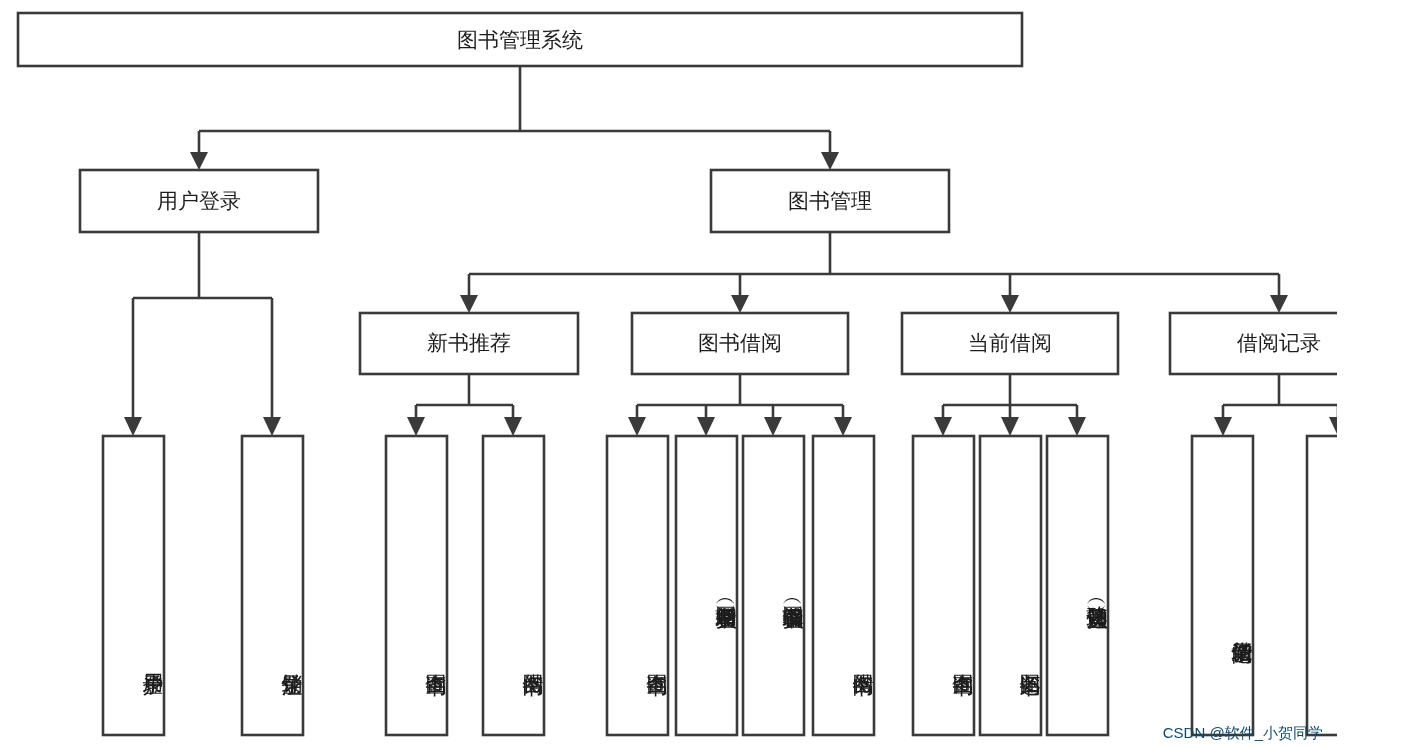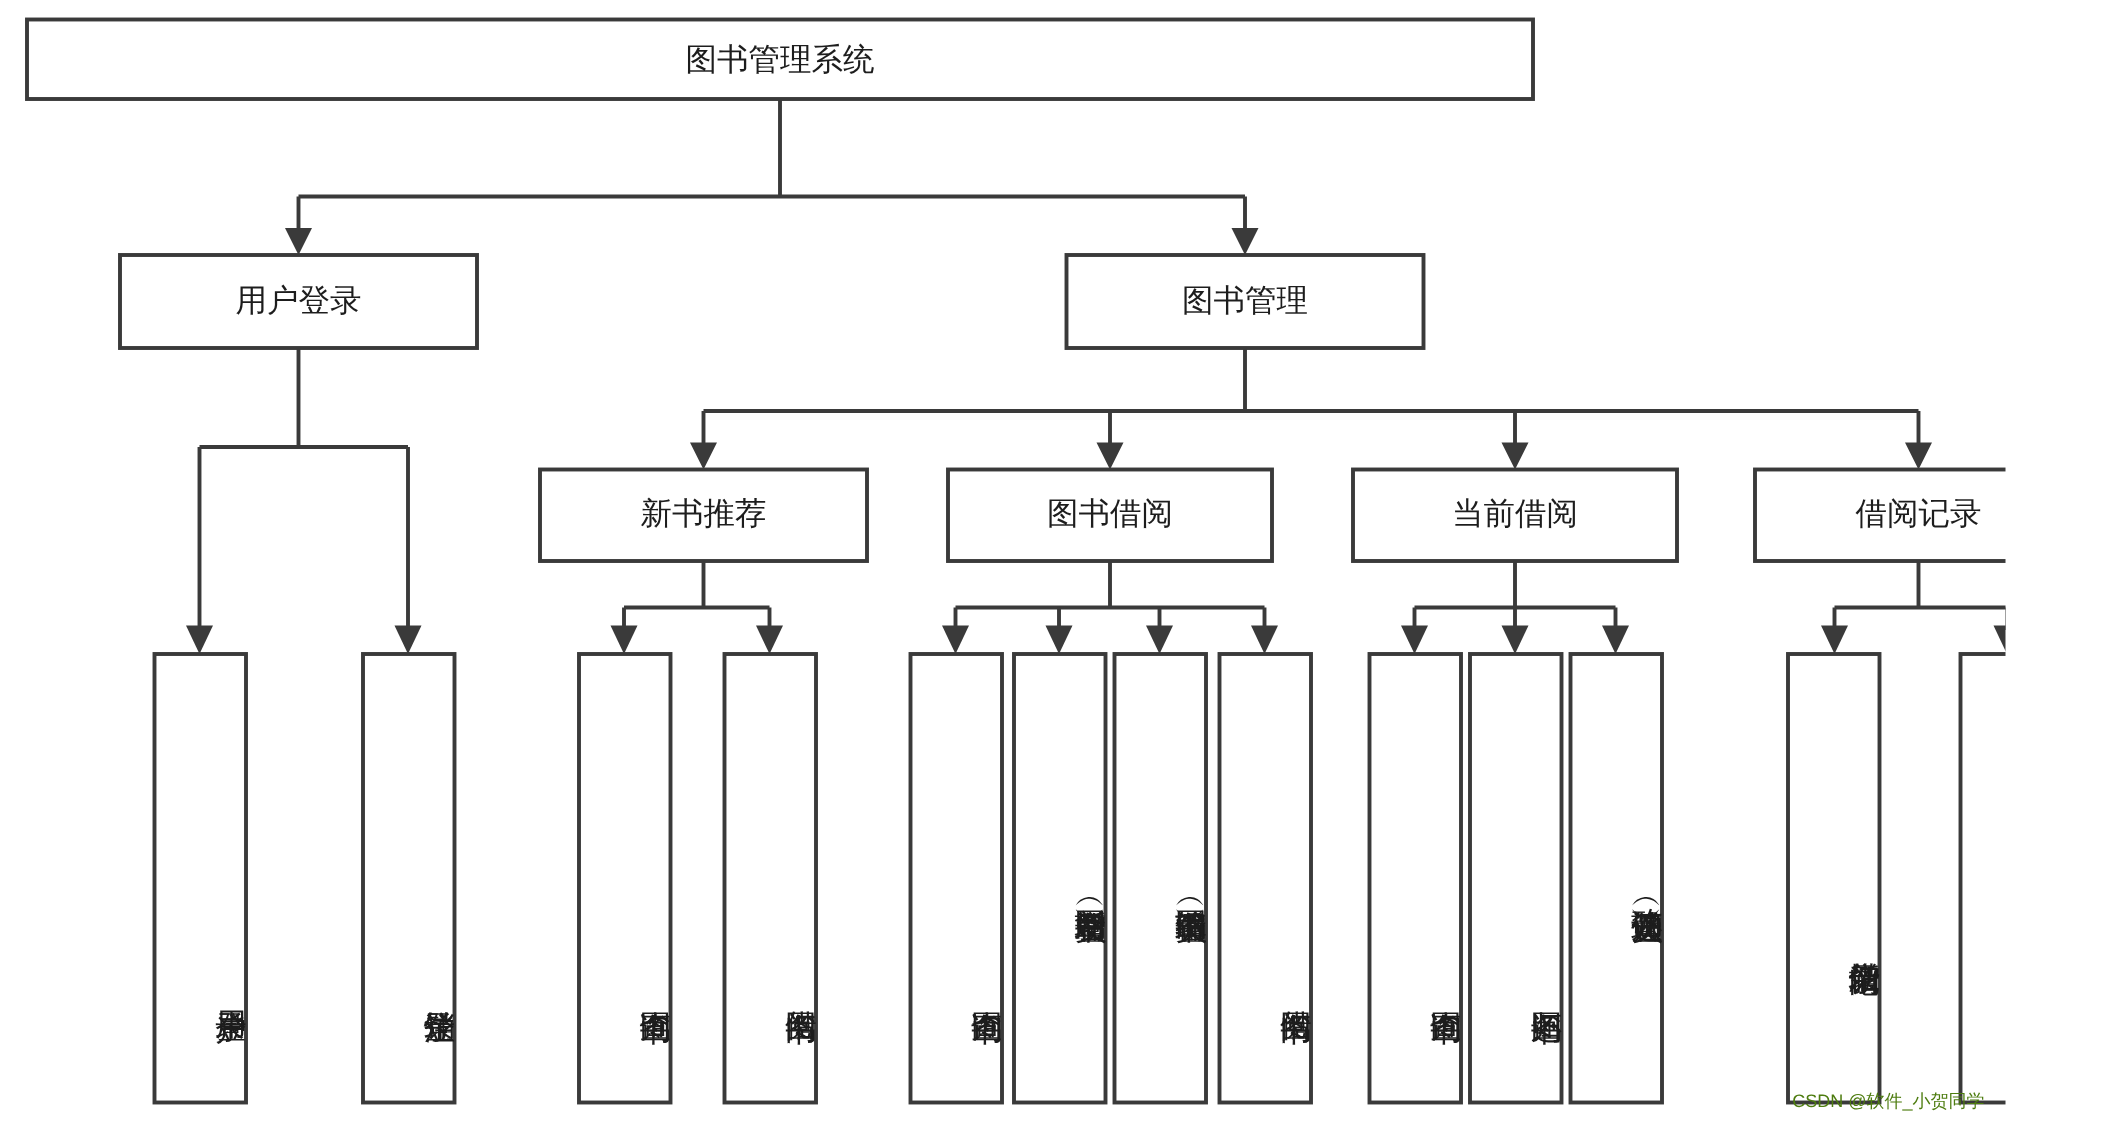--- a/index.html
+++ b/index.html
@@ -61,22 +61,22 @@
     color: #1d1d1d;
     letter-spacing: 0.5px;
     white-space: nowrap;
     pointer-events: none;
   }
   .watermark {
     position: absolute;
     right: 14px;
     bottom: 4px;
     font-family: "Liberation Sans", "DejaVu Sans", sans-serif;
-    font-size: 12px;
-    color: #4d7c0f;
+    font-size: 15px;
+    color: #0c4a6e;
     white-space: nowrap;
     pointer-events: none;
   }
 </style>
 </head>
 <body>
 
 <div id="diagram-root">
 
   <svg class="diagram-canvas" viewBox="0 0 1405 747">

